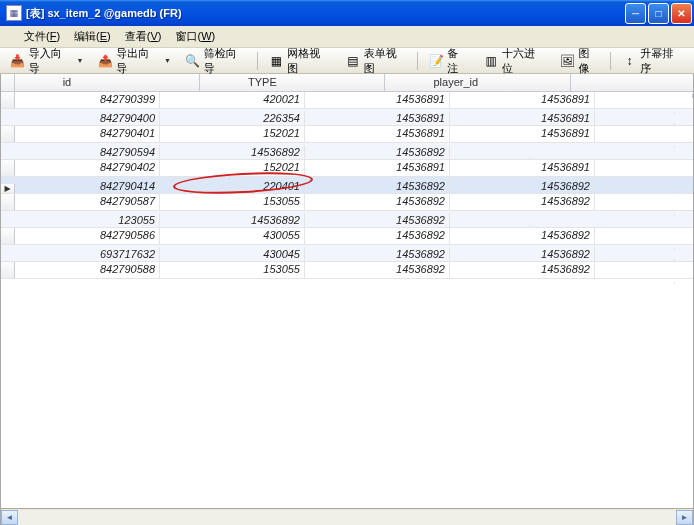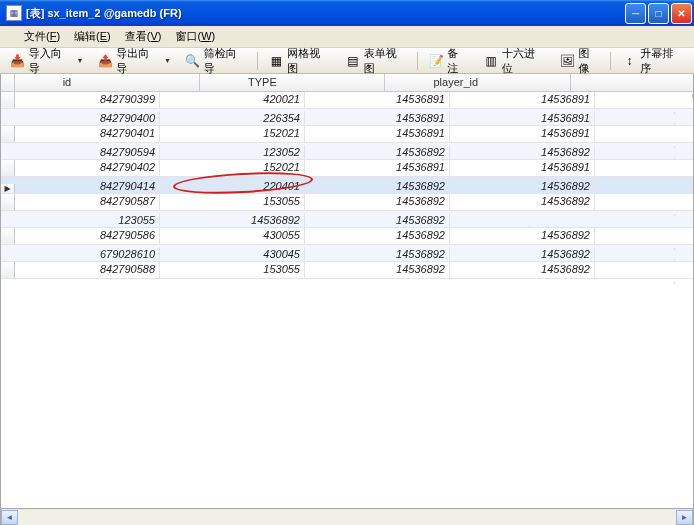--- a/index.html
+++ b/index.html
@@ -141,21 +141,20 @@
         <div class="row-hdr"></div>
         <div class="cell c-id">842790401</div>
         <div class="cell c-type">152021</div>
         <div class="cell c-owner">14536891</div>
         <div class="cell c-player">14536891</div>
         <div class="cell c-amount"></div>
       </div>
       <div class="grid-row alt">
         <div class="row-hdr"></div>
         <div class="cell c-id">842790594</div>
-        <div class="cell c-type">123052</div>
         <div class="cell c-owner">14536892</div>
         <div class="cell c-player">14536892</div>
         <div class="cell c-amount"></div>
       </div>
       <div class="grid-row">
         <div class="row-hdr"></div>
         <div class="cell c-id">842790402</div>
         <div class="cell c-type">152021</div>
         <div class="cell c-owner">14536891</div>
         <div class="cell c-player">14536891</div>
@@ -187,21 +186,21 @@
       <div class="grid-row">
         <div class="row-hdr"></div>
         <div class="cell c-id">842790586</div>
         <div class="cell c-type">430055</div>
         <div class="cell c-owner">14536892</div>
         <div class="cell c-player">14536892</div>
         <div class="cell c-amount"></div>
       </div>
       <div class="grid-row alt">
         <div class="row-hdr"></div>
-        <div class="cell c-id">679028610</div>
+        <div class="cell c-id">693717632</div>
         <div class="cell c-type">430045</div>
         <div class="cell c-owner">14536892</div>
         <div class="cell c-player">14536892</div>
         <div class="cell c-amount"></div>
       </div>
       <div class="grid-row">
         <div class="row-hdr"></div>
         <div class="cell c-id">842790588</div>
         <div class="cell c-type">153055</div>
         <div class="cell c-owner">14536892</div>

